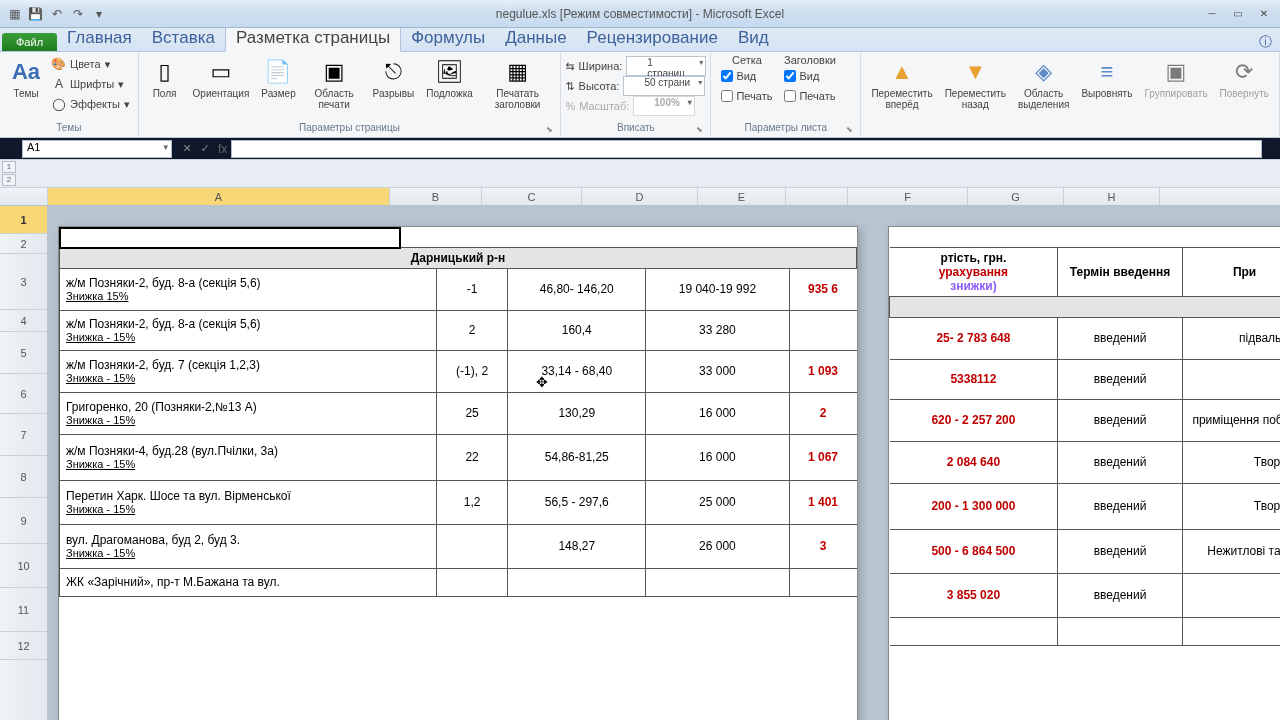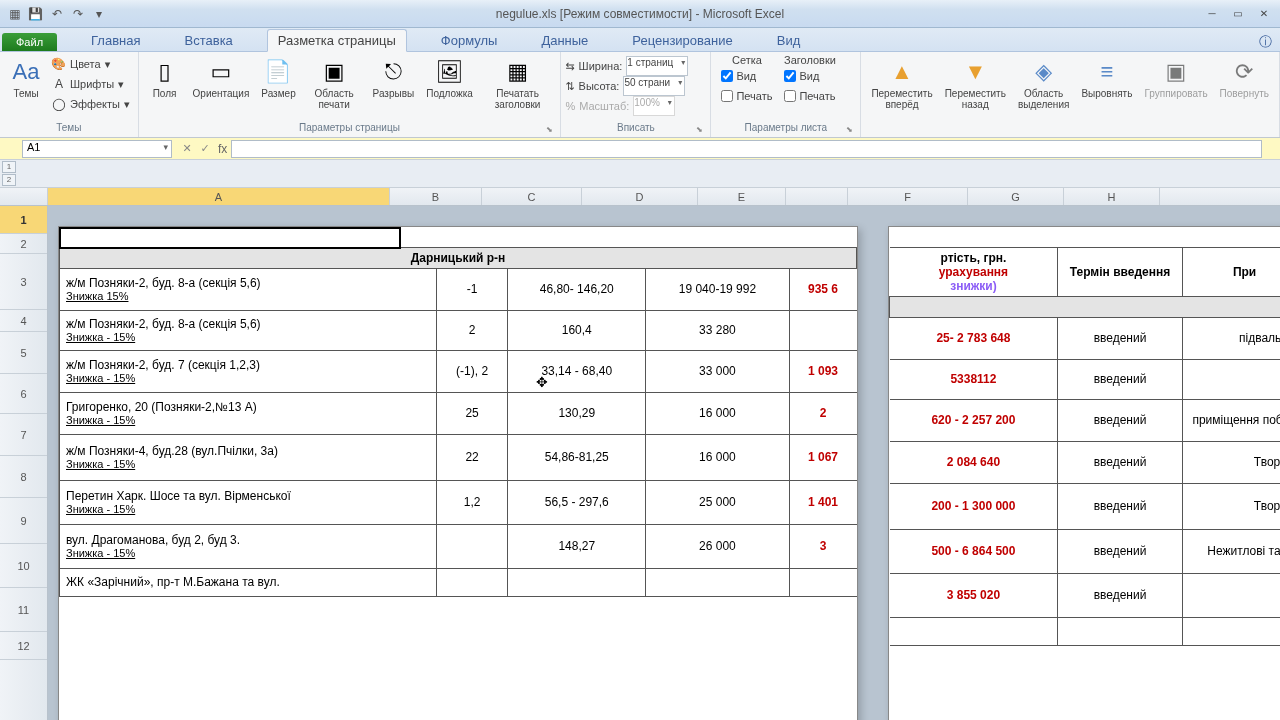--- a/index.html
+++ b/index.html
@@ -49,23 +49,22 @@
   background: linear-gradient(180deg, #3a9e3a 0%, #1d7b1d 100%);
   color: #fff;
   padding: 3px 14px;
   border-radius: 3px 3px 0 0;
   font-size: 11px;
   cursor: pointer;
 }
 .tab {
   padding: 3px 10px;
   color: #3e629c;
-  font-size: 13px;
+  font-size: 17px;
   cursor: pointer;
-  margin-left: 24px;
 }
 .tab.active {
   background: #f5f6f7;
   border: 1px solid #b0c4de;
   border-bottom: 1px solid #f5f6f7;
   border-radius: 3px 3px 0 0;
   color: #444;
   margin-bottom: -1px;
 }
 .helpbtn { margin-left:auto; padding:0 8px; color:#3e629c; font-size:13px; cursor:pointer;}
@@ -107,28 +106,28 @@
   color:#444;
   cursor:pointer;
   height: 20px;
   border-radius:2px;
 }
 .rbtn-small .sicon { width:14px;height:14px;display:inline-flex;align-items:center;justify-content:center;font-size:12px; }
 .vcol { display:flex; flex-direction:column; }
 .check { display:flex;align-items:center;gap:3px;padding:1px 2px;height:20px;font-size:11px;color:#444;}
 .check input { width:12px;height:12px; }
 .field-row { display:flex;align-items:center;gap:4px;height:20px;font-size:11px;color:#444;}
-.field-row .combo { border:1px solid #bcc6d0; background:#fff; padding:0 14px 0 0; height:20px; font-size:10px; position:relative;}
+.field-row .combo { border:1px solid #bcc6d0; background:#fff; padding:0 14px 0 20px; height:20px; font-size:10px; position:relative;}
 .field-row .combo::after { content:"▾"; position:absolute; right:2px; top:1px; font-size:8px; color:#666;}
 .field-row.disabled { color:#aaa; }
-.field-row.disabled .combo { color:#aaa; border-color:#d8d8d8;}
+.field-row.disabled .combo { color:#aaa; border-color:#d8d8d8;font-weight:bold;}
 
 .namebox-row {
   height: 22px;
-  background: #fef9c3;
+  background: #0f172a;
   border-bottom: 1px solid #c8d0d8;
   display:flex; align-items:center;
 }
 .namebox {
   width: 150px; height: 18px; margin: 0 6px 0 22px;
   border:1px solid #b0bcc8; background:#fff;
   padding: 0 14px 0 4px; font-size:11px; position:relative;
 }
 .namebox::after { content:"▾"; position:absolute; right:3px; top:1px; font-size:9px; color:#666;}
 .fbar-btn { width:18px;text-align:center;color:#888;font-size:11px;}
@@ -247,21 +246,21 @@
   <div class="tab">Рецензирование</div>
   <div class="tab">Вид</div>
   <div class="helpbtn">ⓘ</div>
 </div>
 
 <div class="ribbon">
 
   <div class="ribbon-group">
     <div class="ribbon-group-body">
       <div class="rbtn-big">
-        <span class="icon" style="color:#3a6fb7;">Aa</span>
+        <span class="icon" style="color:#3a6fb7;font-weight:bold;">Aa</span>
         <span class="txt">Темы</span>
       </div>
       <div class="vcol">
         <div class="rbtn-small"><span class="sicon">🎨</span><span>Цвета</span> ▾</div>
         <div class="rbtn-small"><span class="sicon">A</span><span>Шрифты</span> ▾</div>
         <div class="rbtn-small"><span class="sicon">◯</span><span>Эффекты</span> ▾</div>
       </div>
     </div>
     <div class="ribbon-group-label">Темы</div>
   </div>

